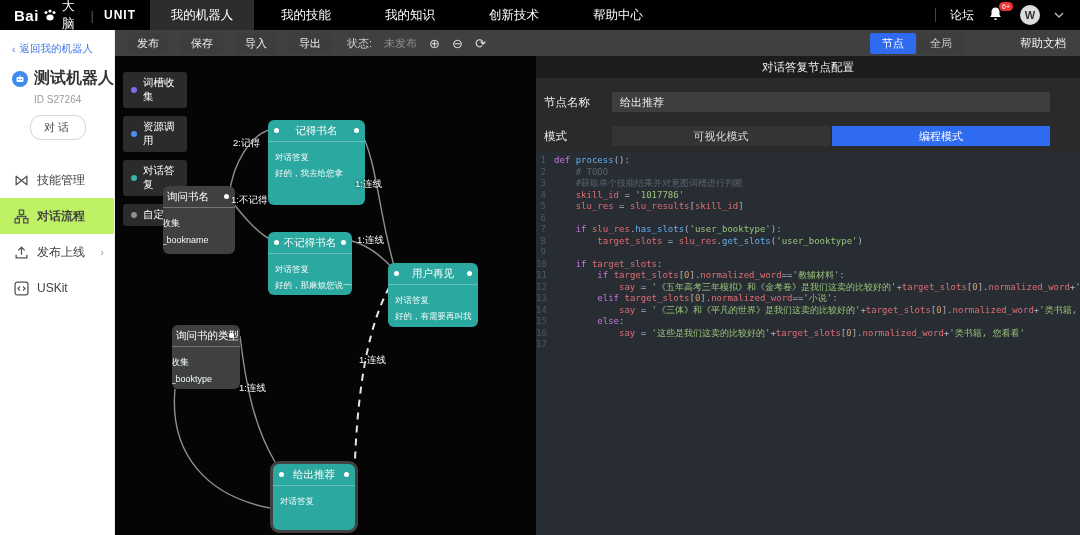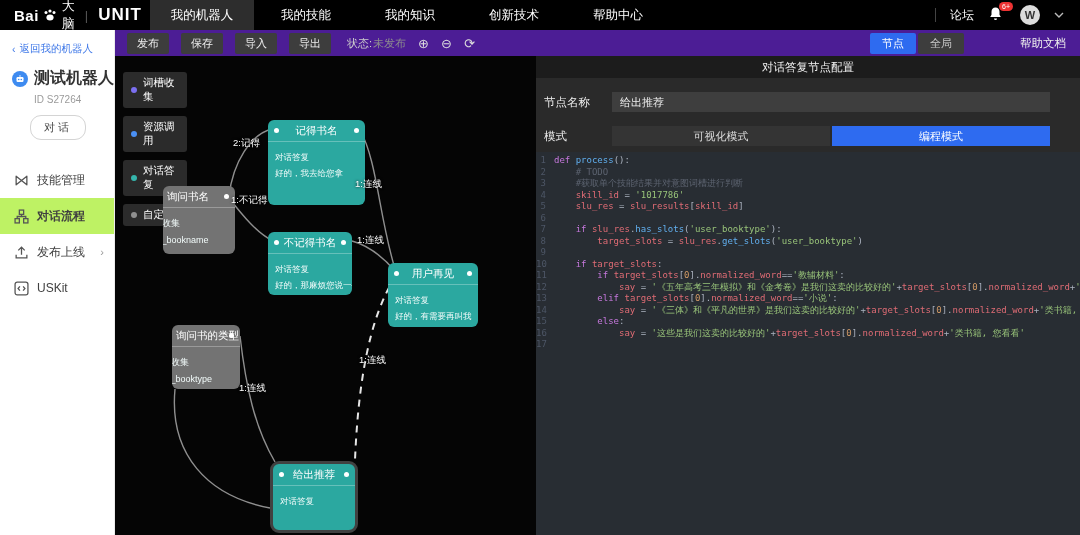--- a/index.html
+++ b/index.html
@@ -6,21 +6,21 @@
   html,body { width:1080px; height:535px; overflow:hidden; background:#000;
               font-family:"Liberation Sans","DejaVu Sans",sans-serif; }
 
   
   #topnav { position:absolute; left:0; top:0; width:1080px; height:30px; background:#000;
             display:flex; align-items:center; color:#fff; z-index:30; }
   .logo { display:flex; align-items:center; gap:4px; padding:0 14px 0 14px; width:150px; }
   .logo .bai { font-weight:bold; font-size:15px; letter-spacing:.5px; }
   .logo .brain { font-size:13px; margin-left:1px; }
   .logo .sep { color:#555; margin:0 6px; font-size:13px; }
-  .logo .unit { font-weight:bold; font-size:17px; letter-spacing:1px; }
+  .logo .unit { font-weight:bold; font-size:12px; letter-spacing:1px; }
   .nav-tabs { display:flex; height:30px; }
   .nav-tab { width:104px; height:30px; display:flex; align-items:center; justify-content:center;
              font-size:12.5px; color:#fff; cursor:pointer; }
   .nav-tab.active { background:#2d2d2d; }
   .nav-right { margin-left:auto; display:flex; align-items:center; gap:14px; padding-right:16px; }
   .nav-div { width:1px; height:14px; background:#444; }
   .forum { font-size:12px; }
   .bell-wrap { position:relative; width:18px; height:18px; }
   .badge { position:absolute; top:-4px; right:-7px; background:#e33; color:#fff; font-size:7px;
            border-radius:7px; padding:1px 3px; line-height:1; }
@@ -40,47 +40,47 @@
   .dialog-btn { display:inline-block; margin:10px 0 0 30px; padding:4px 13px; border:1px solid #d4d4d4;
                 border-radius:11px; font-size:11px; color:#444; letter-spacing:3px; cursor:pointer; background:#fff; }
   .menu { margin-top:22px; }
   .menu-item { display:flex; align-items:center; gap:8px; height:36px; padding-left:14px;
                font-size:12px; color:#404040; cursor:pointer; }
   .menu-item.active { background:#bef264;font-weight:bold; }
   .menu-item .chev { margin-left:auto; margin-right:10px; color:#999; font-size:11px; }
   .mi-icon { width:15px; height:15px; flex:none; color:#555; }
 
   
-  #toolbar { position:absolute; left:115px; top:30px; width:965px; height:26px; background:#4c1d95;
+  #toolbar { position:absolute; left:115px; top:30px; width:965px; height:26px; background:#404040;
              display:flex; align-items:center; z-index:25; color:#ddd; }
   .tb-btn { background:#3d3d3d; color:#eee; font-size:11px; padding:3px 10px; border-radius:2px;
             margin-left:12px; cursor:pointer; }
   .status { margin-left:16px; font-size:11px; color:#ccc; }
-  .status .val { color:#8d8d8d; margin-left:1px; }
+  .status .val { color:#8d8d8d; margin-left:12px; }
   .tb-ico { margin-left:12px; font-size:13px; color:#ddd; cursor:pointer; line-height:1; }
   .tb-right { margin-left:auto; display:flex; align-items:center; }
   .seg { display:flex; gap:2px; margin-right:56px; }
   .seg-btn { font-size:11px; padding:3px 12px; border-radius:2px; cursor:pointer; background:#3d3d3d; color:#ccc; }
   .seg-btn.active { background:#2e6bf0; color:#fff; }
   .help-doc { font-size:11.5px; color:#eee; margin-right:14px; cursor:pointer; }
 
   
   #canvas { position:absolute; left:115px; top:56px; width:421px; height:479px; background:#050505; overflow:hidden; }
   .palette { position:absolute; left:8px; top:16px; display:flex; flex-direction:column; gap:8px; }
   .pal-btn { display:flex; align-items:center; gap:6px; background:#2b2b2b; border-radius:3px;
              padding:4px 10px 4px 8px; font-size:10.5px; color:#fff; cursor:pointer; width:64px; }
   .dot { width:6px; height:6px; border-radius:50%; flex:none; }
   .dot0{background:#7b6ff0;} .dot1{background:#4a90f4;} .dot2{background:#35b5ac;} .dot3{background:#8f8f8f;}
 
   #edges { position:absolute; left:0; top:0; width:421px; height:479px; }
   .edge-label { position:absolute; color:#fff; font-size:9.5px; white-space:nowrap; text-shadow:0 0 3px #000; }
 
   .node { position:absolute; border-radius:6px; overflow:hidden; color:#fff; }
   .node-teal { background:#2ba8a0; }
-  .node-purple { background:#737373; }
+  .node-purple { background:#404040; }
   .node.selected { border:3px solid #414141; border-radius:9px; }
   .node-head { position:relative; height:22px; display:flex; align-items:center; justify-content:center;
                font-size:10.5px; font-weight:normal; border-bottom:1px solid rgba(255,255,255,.28); }
   .port { position:absolute; top:8px; width:5px; height:5px; border-radius:50%; background:#fff; cursor:pointer; }
   .port.l { left:6px; } .port.r { right:6px; }
   .node-body { padding:7px 7px; font-size:8.5px; line-height:1.9; color:#f2fbfa; white-space:nowrap; }
   .node-clip .node-inner { margin-left:-26px; }
   .node-clip .node-head { justify-content:flex-start; padding-left:30px; }
   .node-purple .node-body { font-size:9px; }
 

